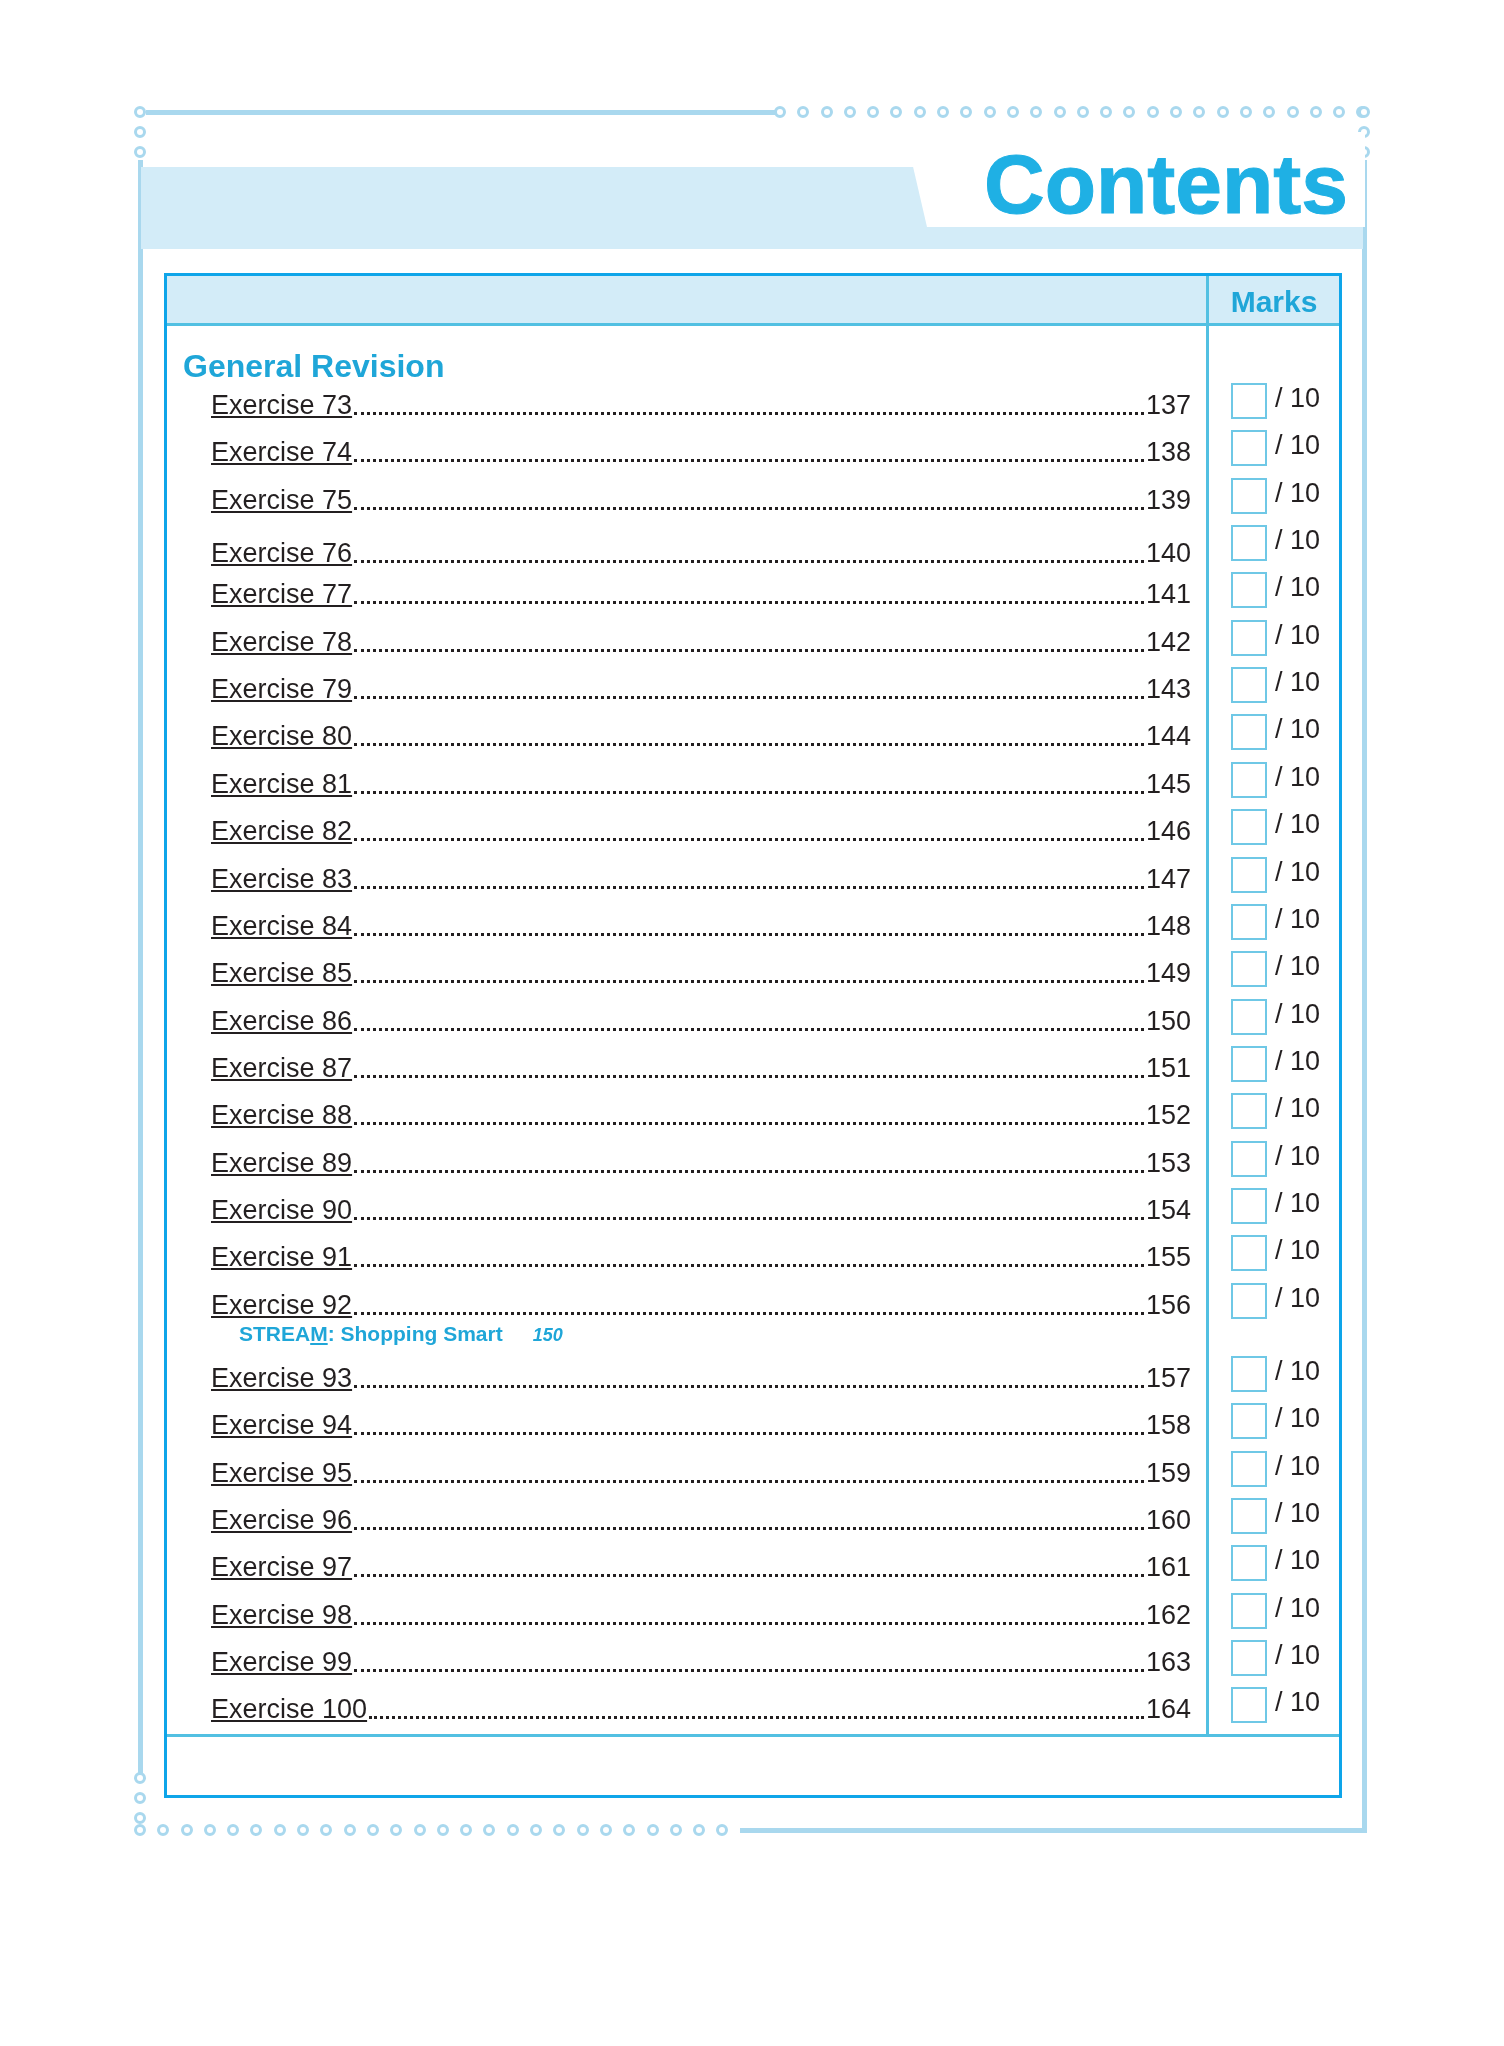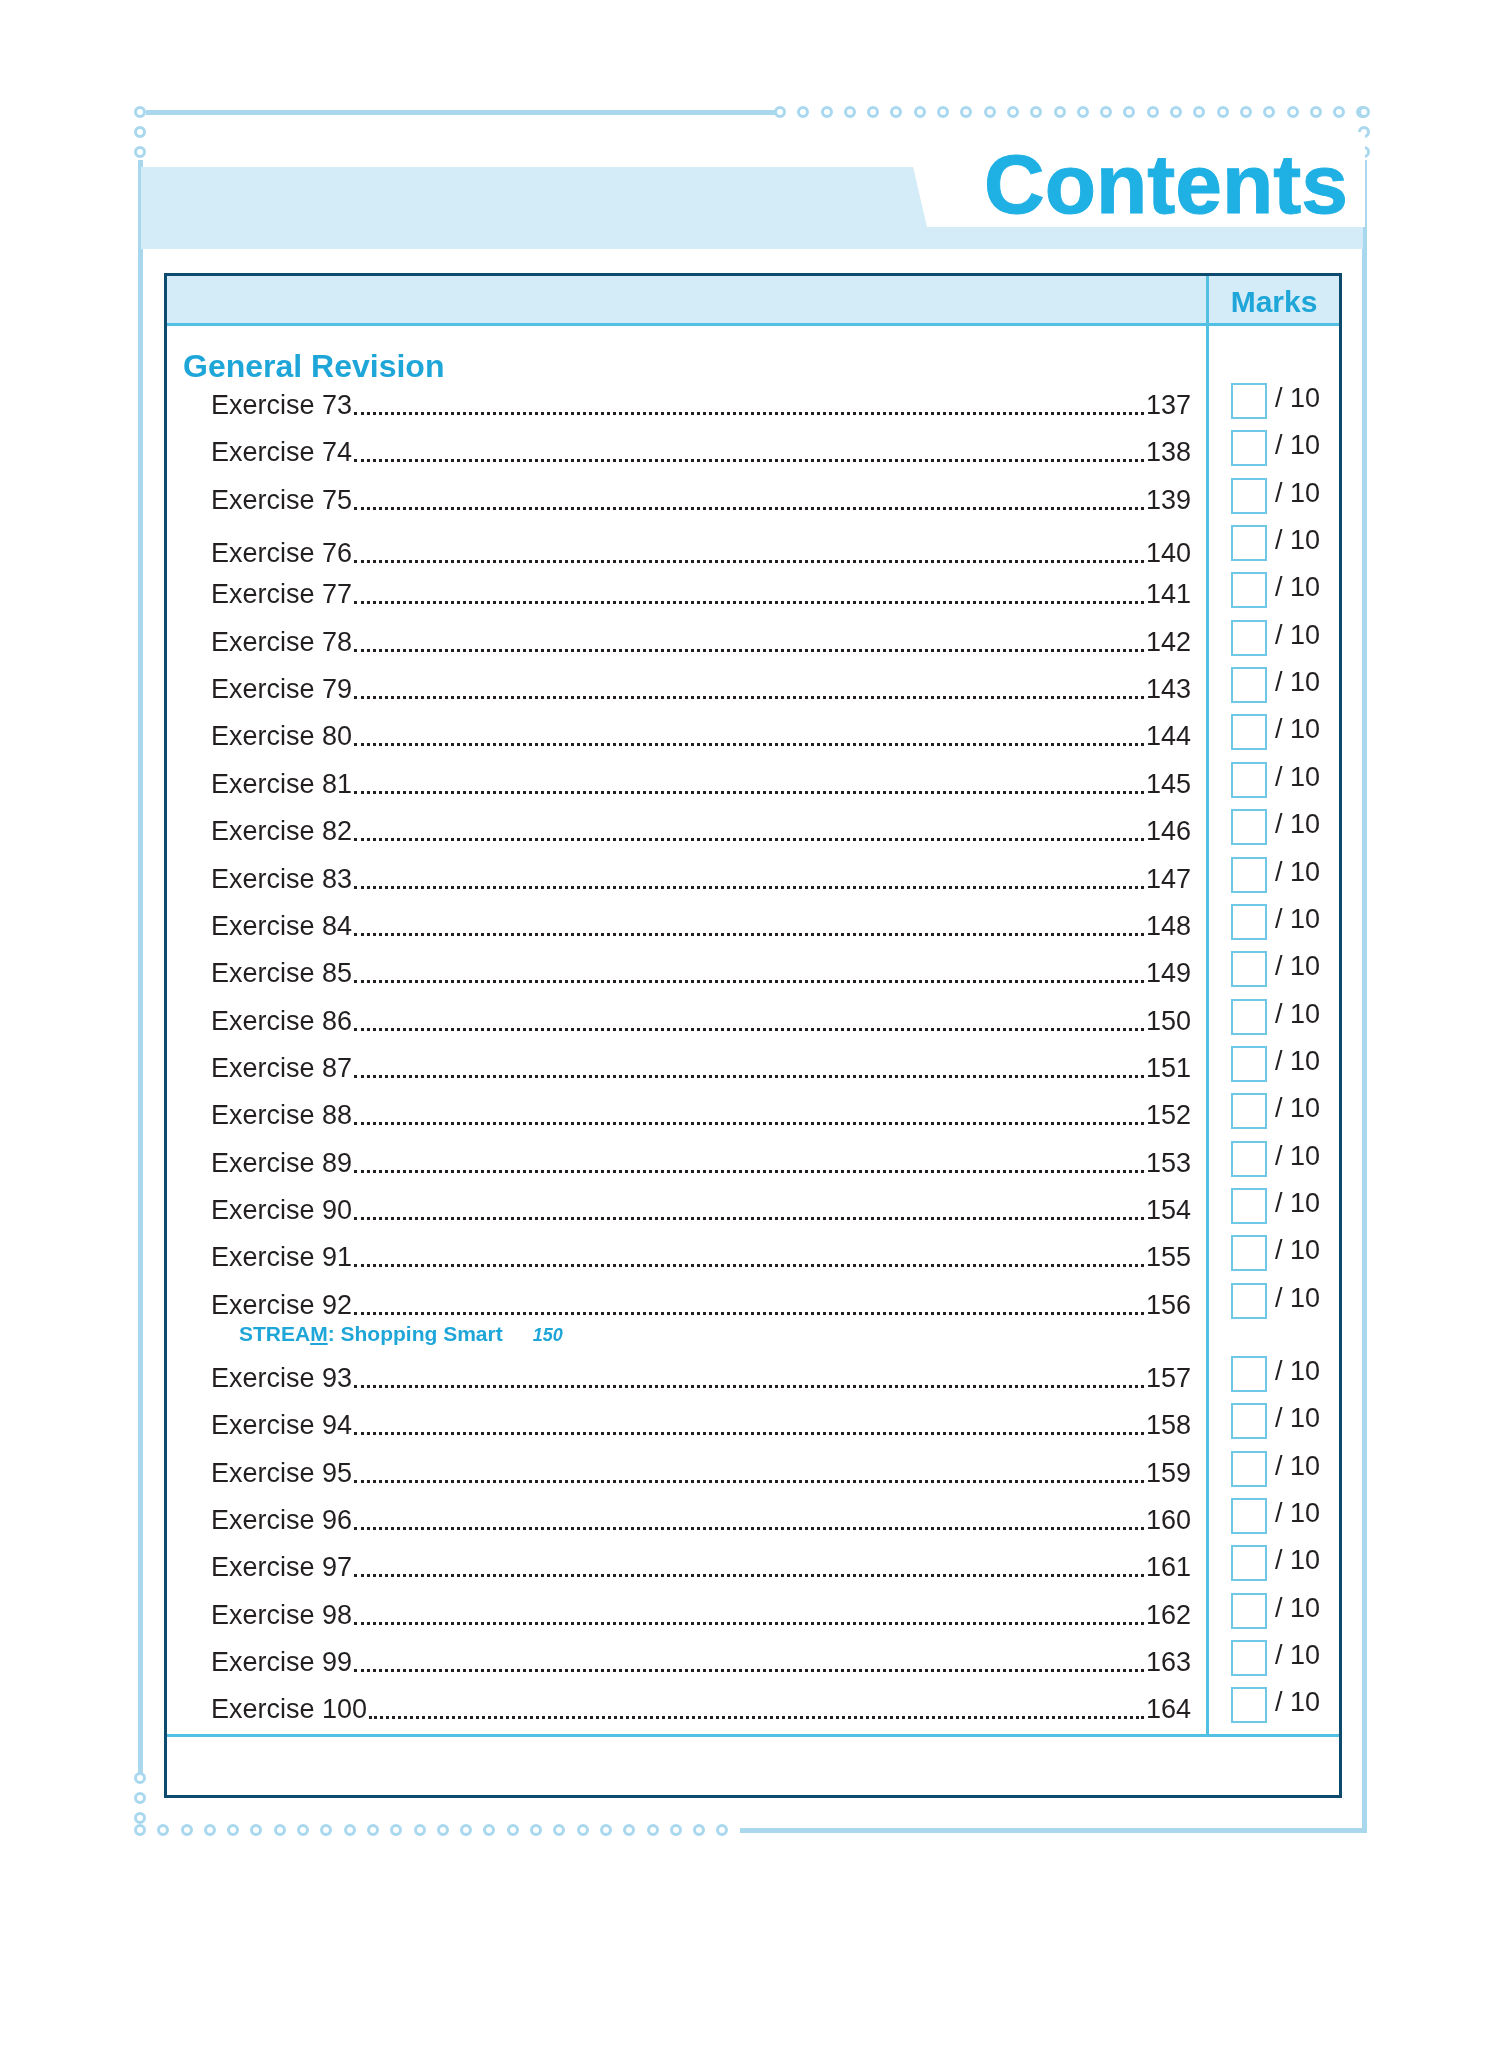--- a/index.html
+++ b/index.html
@@ -11,31 +11,31 @@
 
   .frame-line-h { position: absolute; height: 5px; background: #a9d8ee; }
   .frame-line-v { position: absolute; width: 5px; background: #a9d8ee; }
 
   .header-band { position: absolute; left: 141px; top: 167px; width: 1222px; height: 82px; background: #d3ecf8; }
   .title-tab { position: absolute; left: 905px; top: 132px; width: 460px; height: 95px; background: #fff;
     clip-path: polygon(0 0, 100% 0, 100% 100%, 22px 100%); }
   .title { position: absolute; right: 156px; top: 136px; font-family: "Liberation Sans", sans-serif; font-weight: 700;
     font-size: 84px; color: #1fb0e4; letter-spacing: 0px; -webkit-text-stroke: 1px #1fb0e4; }
 
-  .table { position: absolute; left: 164px; top: 273px; width: 1178px; height: 1525px; border: 3px solid #0c4a6e; }
+  .table { position: absolute; left: 164px; top: 273px; width: 1178px; height: 1525px; border: 3px solid #0ea5e9; }
   .table-head { position: absolute; left: 0; top: 0; width: 100%; height: 50px; background: #d3ecf8; border-bottom: 3px solid #52c0e2; }
   .col-divider { position: absolute; left: 1039px; top: 0; width: 3px; height: 1461px; background: #52c0e2; }
   .marks-label { position: absolute; left: 1042px; top: 0; width: 130px; height: 50px; line-height: 52px; text-align: center;
     font-size: 30px; font-weight: 700; color: #1fa6d8; }
   .answers-sep { position: absolute; left: 0; top: 1458px; width: 100%; height: 3px; background: #52c0e2; }
 
   .section-title { position: absolute; left: 16px; top: 72px; font-size: 32px; font-weight: 700; color: #1fa6d8; }
 
   .row { position: absolute; left: 44px; width: 980px; height: 36px; display: flex; align-items: flex-end; font-size: 27px; color: #231f20; }
-  .row .label { white-space: nowrap; }
+  .row .label { white-space: nowrap; text-decoration: underline; }
   .row .leader { flex: 1; margin: 0 2px 6px 2px; border-bottom: 3px dotted #231f20; height: 1px; }
   .row .page { white-space: nowrap; }
 
   .mark { position: absolute; left: 1064px; height: 38px; display: flex; align-items: flex-start; }
   .mark .box { width: 36px; height: 36px; border: 2px solid #6fc8e6; background: #fff; margin-right: 8px; }
   .mark .of { font-size: 27px; color: #231f20; }
 
   .stream { position: absolute; left: 72px; font-size: 21px; font-weight: 700; color: #1fa6d8; white-space: nowrap; }
   .stream .u { text-decoration: underline; }
   .stream .pg { font-style: italic; font-size: 18px; margin-left: 30px; }

